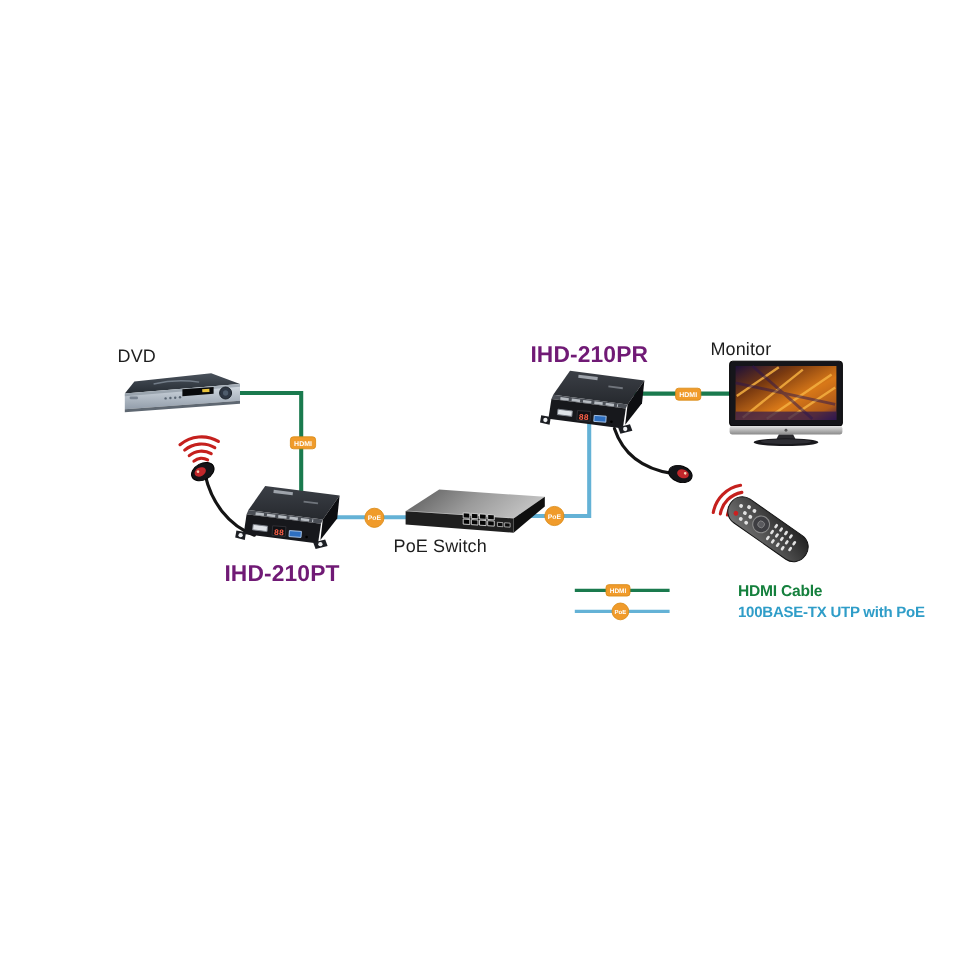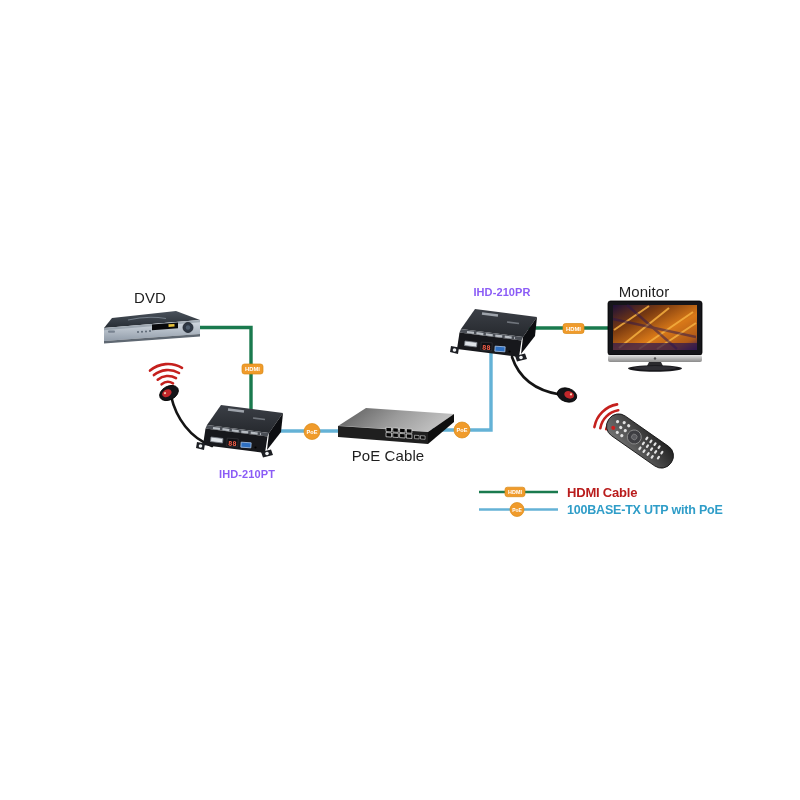--- a/index.html
+++ b/index.html
@@ -1,26 +1,26 @@
 <!DOCTYPE html>
 <html><head>
 <meta charset="utf-8">
 <style>
   html,body{margin:0;padding:0;background:#ffffff;}
   body{width:800px;height:800px;position:relative;overflow:hidden;
        font-family:"Liberation Sans", sans-serif;}
   .stage{position:absolute;left:0;top:0;width:800px;height:800px;}
   svg{position:absolute;left:0;top:0;}
-  .lbl{position:absolute;text-align:center;color:#1e1e1e;font-size:15px;
+  .lbl{position:absolute;text-align:left;color:#1e1e1e;font-size:15px;
        letter-spacing:0.1px;white-space:nowrap;}
-  .lbl.bold{font-weight:bold;font-size:11px;color:#8b5cf6;}
+  .lbl.bold{font-weight:bold;font-size:19px;color:#701a75;}
   .legend-txt{position:absolute;font-size:12.5px;font-weight:bold;
        white-space:nowrap;letter-spacing:-0.2px;text-align:left;}
-  .legend-hdmi{color:#b91c1c;}
-  .legend-poe{color:#2f9dc8;}
+  .legend-hdmi{color:#15803d;margin-left:48px;}
+  .legend-poe{color:#2f9dc8;margin-left:48px;}
 </style>
 </head>
 <body>
 
 <div class="stage">
 
 <svg width="800" height="800" viewBox="0 0 800 800">
   <defs>
     <linearGradient id="dvdTop" x1="0" y1="0" x2="0" y2="1">
       <stop offset="0" stop-color="#4a525c"></stop>
@@ -238,20 +238,20 @@
     <path d="M 479 509.5 H 558" stroke-width="2.6" fill="none" stroke="#64b2d6"></path>
     <g>
       <circle cx="517" cy="509.5" r="7" stroke-width="0.7" fill="#f09b2b" stroke="#d98a15"></circle>
       <text x="517" y="511.5" font-size="5" font-weight="bold" fill="#ffffff" text-anchor="middle">PoE</text>
     </g>
   </g>
 </svg>
 
 <div class="lbl" style="left:98px;top:289px;width:104px;">DVD</div>
 <div class="lbl bold" style="left:187px;top:468px;width:120px;">IHD-210PT</div>
-<div class="lbl" style="left:328px;top:447px;width:120px;">PoE Cable</div>
+<div class="lbl" style="left:328px;top:447px;width:120px;">PoE Switch</div>
 <div class="lbl bold" style="left:442px;top:286px;width:120px;">IHD-210PR</div>
 <div class="lbl" style="left:592px;top:283px;width:104px;">Monitor</div>
 
 <div class="legend-txt legend-hdmi" style="left:567px;top:485px;font-size:13px;">HDMI Cable</div>
 <div class="legend-txt legend-poe" style="left:567px;top:502.5px;">100BASE-TX UTP with PoE</div>
 
 </div>
 
 </body></html>

